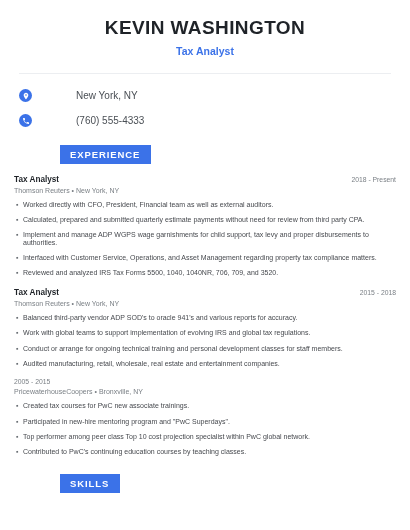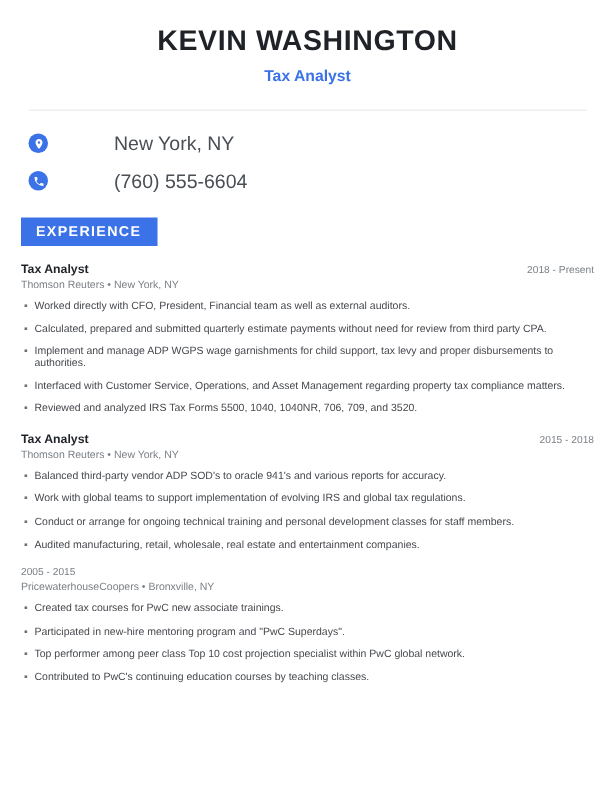--- a/index.html
+++ b/index.html
@@ -49,32 +49,33 @@
     width: 13px; height: 13px;
     border-radius: 50%;
     background: #3b72e8;
     display: flex;
     align-items: center;
     justify-content: center;
     flex: 0 0 13px;
     margin-right: 10px;
   }
   .ic svg { width: 8px; height: 8px; fill: #ffffff; display: block; }
-  .contact-text { font-size: 13px; color: #4a4f55; padding-left: 34px; }
+  .contact-text { font-size: 10px; color: #4a4f55; padding-left: 34px; }
 
   
   .section { margin-top: 14px; }
   .section-badge {
     display: inline-block;
     background: #3b72e8;
     color: #ffffff;
     font-size: 9.5px;
     font-weight: bold;
     letter-spacing: 0.9px;
     padding: 4px 11px 4px 10px;
+    margin-left: 46px;
   }
 
   
   .job { margin-top: 11px; }
   .job-head {
     display: flex;
     justify-content: space-between;
     align-items: baseline;
   }
   .job-role { font-size: 8.2px; font-weight: bold; color: #1f2328; }
@@ -119,21 +120,21 @@
       </span>
       <span class="contact-text">New York, NY</span>
     </div>
 
     <div class="contact-row">
       <span class="ic">
         <svg viewBox="0 0 24 24">
             <path d="M6.6 10.8a15.1 15.1 0 0 0 6.6 6.6l2.2-2.2a1 1 0 0 1 1-.24c1.1.37 2.3.57 3.6.57a1 1 0 0 1 1 1V20a1 1 0 0 1-1 1A17 17 0 0 1 3 4a1 1 0 0 1 1-1h3.5a1 1 0 0 1 1 1c0 1.25.2 2.45.57 3.57a1 1 0 0 1-.25 1z"></path>
           </svg>
       </span>
-      <span class="contact-text">(760) 555-6604</span>
+      <span class="contact-text">(760) 555-4333</span>
     </div>
 
 
   </div>
 
   <div class="section">
     <span class="section-badge">EXPERIENCE</span>
 
     
     <div class="job">
@@ -214,14 +215,18 @@
         </div>
         <div class="bullet">
           <span class="bullet-dot">▪</span>
           <span>Contributed to PwC's continuing education courses by teaching classes.</span>
         </div>
       </div>
     </div>
 
   </div>
 
+  <div class="skills-wrap">
+    <span class="section-badge">SKILLS</span>
+    
+  </div>
 
 </div>
 
 </body></html>

